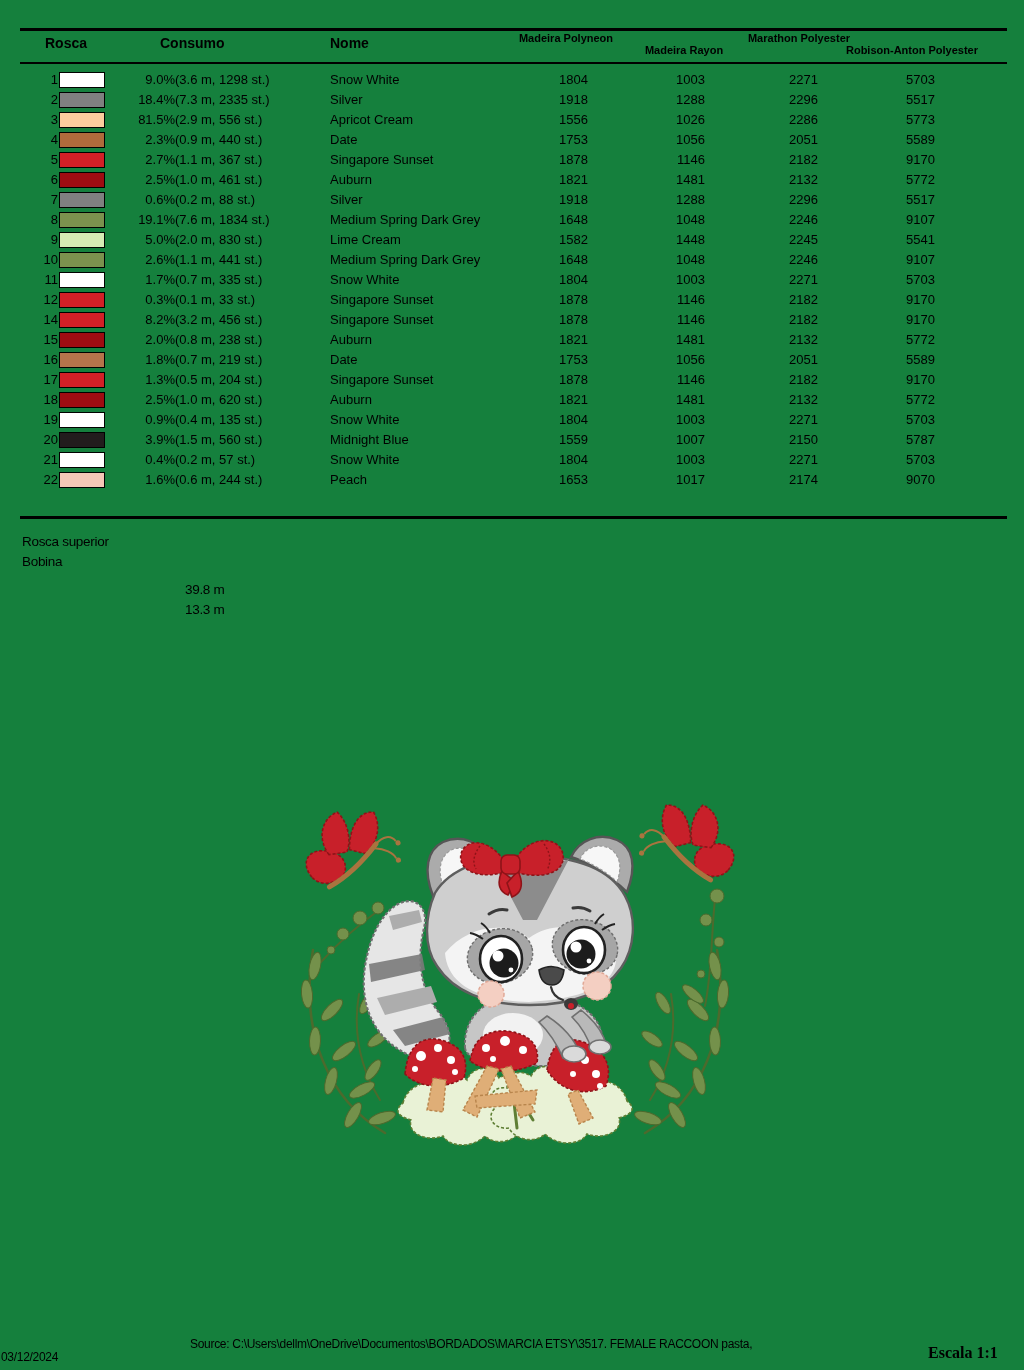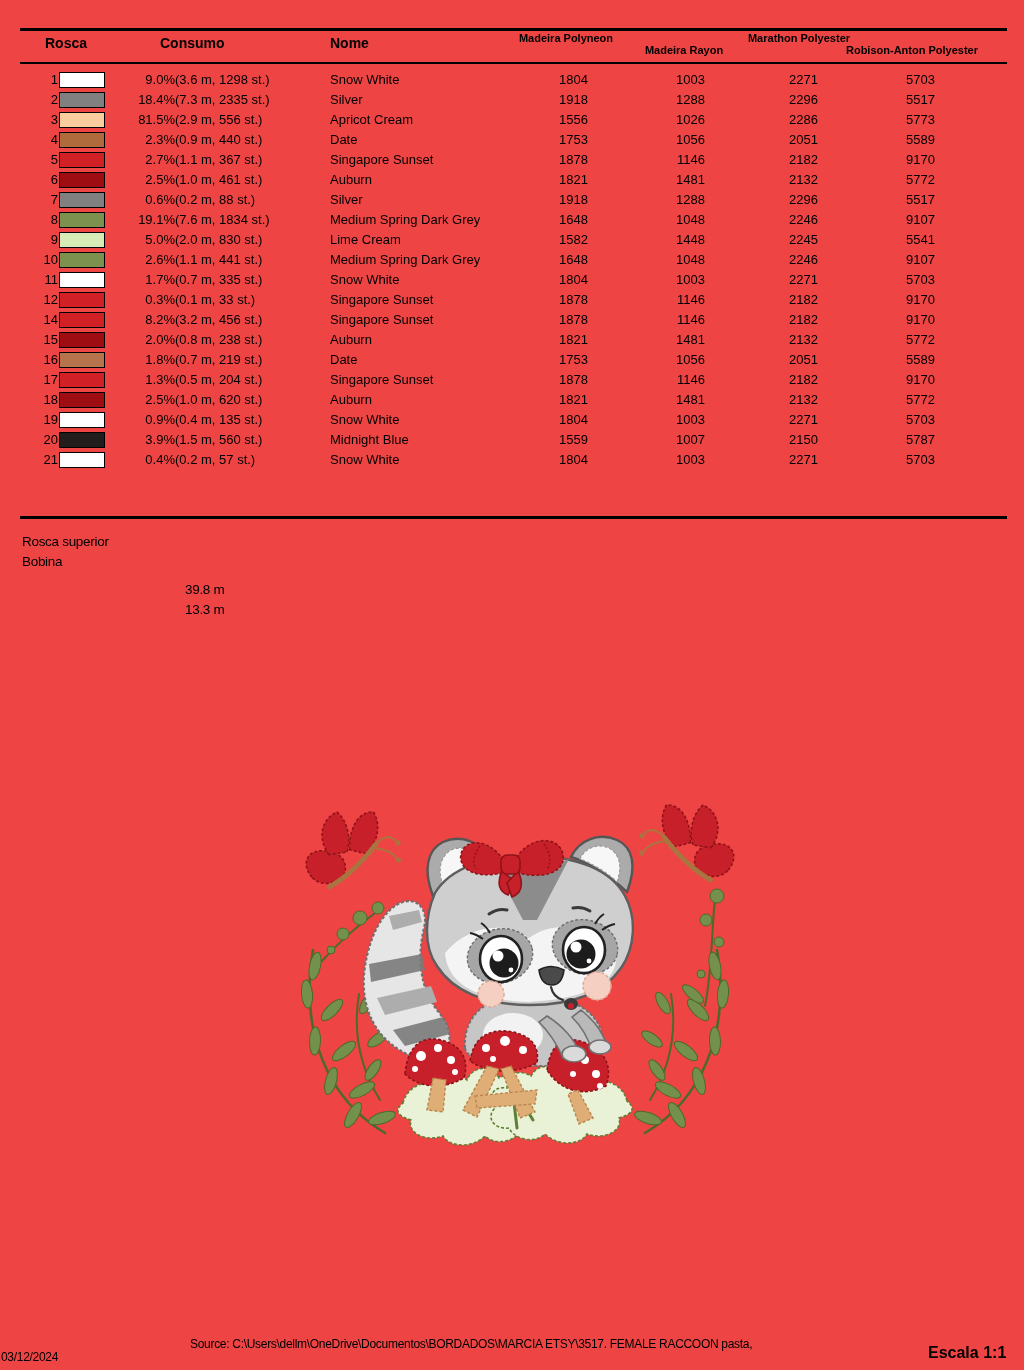--- a/index.html
+++ b/index.html
@@ -1,21 +1,21 @@
 <!DOCTYPE html>
 <html style="--c-red: #C8202A; --c-dkred: #8E1318; --c-olive: #74914B; --c-dolive: #4C6A2D; --c-lgreen: #E9F2D6; --c-tan: #DFAE77; --c-dtan: #B8854C; --c-pink: #F4CFC2;"><head>
 <meta charset="utf-8">
 <style>
   :root{
     --c-red:#C8202A; --c-dkred:#8E1318; --c-gray:#C9C9C9; --c-dgray:#5E5E5E;
     --c-mgray:#9B9B9B; --c-lgray:#EFEFEF; --c-olive:#74914B; --c-dolive:#4C6A2D;
     --c-lgreen:#E9F2D6; --c-tan:#DFAE77; --c-dtan:#B8854C; --c-pink:#F4CFC2; --c-ink:#222;
   }
   html,body{margin:0;padding:0;background:#ffffff;}
-  .sheet{position:relative;width:1024px;height:1370px;background:#ef4444;overflow:hidden;
+  .sheet{position:relative;width:1024px;height:1370px;background:#15803d;overflow:hidden;
          font-family:"Liberation Sans", sans-serif;color:#000;}
   .hline{position:absolute;left:20px;width:987px;background:#000;}
   .line-top{top:28px;height:3px;}
   .line-mid{top:62px;height:2px;}
   .line-bottom{top:516px;height:3px;}
   .th{position:absolute;font-weight:bold;font-size:14px;top:35px;}
   .th-sub{position:absolute;font-weight:bold;font-size:11px;text-align:center;}
   #table-rows{position:absolute;left:20px;top:70px;width:987px;}
   .row{position:relative;height:20px;font-size:13px;line-height:20px;}
   .cell{position:absolute;white-space:nowrap;}
@@ -28,21 +28,21 @@
   .cell.c2{left:607px;width:78px;text-align:right;}
   .cell.c3{left:720px;width:78px;text-align:right;}
   .cell.c4{left:837px;width:78px;text-align:right;}
   .summary-label{position:absolute;left:22px;font-size:13.5px;letter-spacing:-0.3px;}
   .summary-value{position:absolute;left:185px;font-size:13.5px;letter-spacing:-0.3px;margin-top:48px;}
   .note{position:absolute;left:2px;top:595px;font-size:13px;letter-spacing:-0.35px;white-space:nowrap;}
   .design-svg{position:absolute;left:285px;top:798px;width:460px;height:362px;}
   .footer-source{position:absolute;left:190px;top:1337px;font-size:12px;letter-spacing:-0.3px;white-space:nowrap;}
   .footer-date{position:absolute;left:1px;top:1350px;font-size:12px;letter-spacing:-0.3px;}
   .footer-file{position:absolute;left:105px;top:1350px;font-size:12px;letter-spacing:-0.3px;white-space:nowrap;}
-  .footer-scale{position:absolute;left:928px;top:1344px;font-size:16px;font-weight:bold;white-space:nowrap;}
+  .footer-scale{position:absolute;left:928px;top:1344px;font-size:16px;font-weight:bold;white-space:nowrap;font-family:Liberation Serif, serif;}
   
   .f-red{fill:var(--c-red);stroke:var(--c-dkred);stroke-width:1.6;}
   .f-olive{fill:var(--c-olive);stroke:var(--c-dolive);stroke-width:1;}
   .s-stem{fill:none;stroke:var(--c-dolive);stroke-width:2.6;stroke-linecap:round;}
   .s-stitch{stroke-dasharray:3 2;}
 </style>
 </head>
 <body>
 
 <div class="sheet">
@@ -294,20 +294,31 @@
       <span class="swatch" style="background-color: rgb(255, 255, 255);"></span>
       <span class="cell pct">0.4%</span>
       <span class="cell rest"> (0.2 m, 57 st.)</span>
       <span class="cell nome">Snow White</span>
       <span class="cell c1">1804</span>
       <span class="cell c2">1003</span>
       <span class="cell c3">2271</span>
       <span class="cell c4">5703</span>
     </div>
 
+    <div class="row">
+      <span class="cell num">22</span>
+      <span class="swatch" style="background-color: rgb(243, 199, 182);"></span>
+      <span class="cell pct">1.6%</span>
+      <span class="cell rest"> (0.6 m, 244 st.)</span>
+      <span class="cell nome">Peach</span>
+      <span class="cell c1">1653</span>
+      <span class="cell c2">1017</span>
+      <span class="cell c3">2174</span>
+      <span class="cell c4">9070</span>
+    </div>
   </div>
 
   <div class="summary-label" style="top:534px;">Rosca superior</div>
   <div class="summary-value" style="top:534px;">39.8 m</div>
   <div class="summary-label" style="top:554px;">Bobina</div>
   <div class="summary-value" style="top:554px;">13.3 m</div>
 
 
   <svg class="design-svg" viewBox="0 0 460 362">
 

